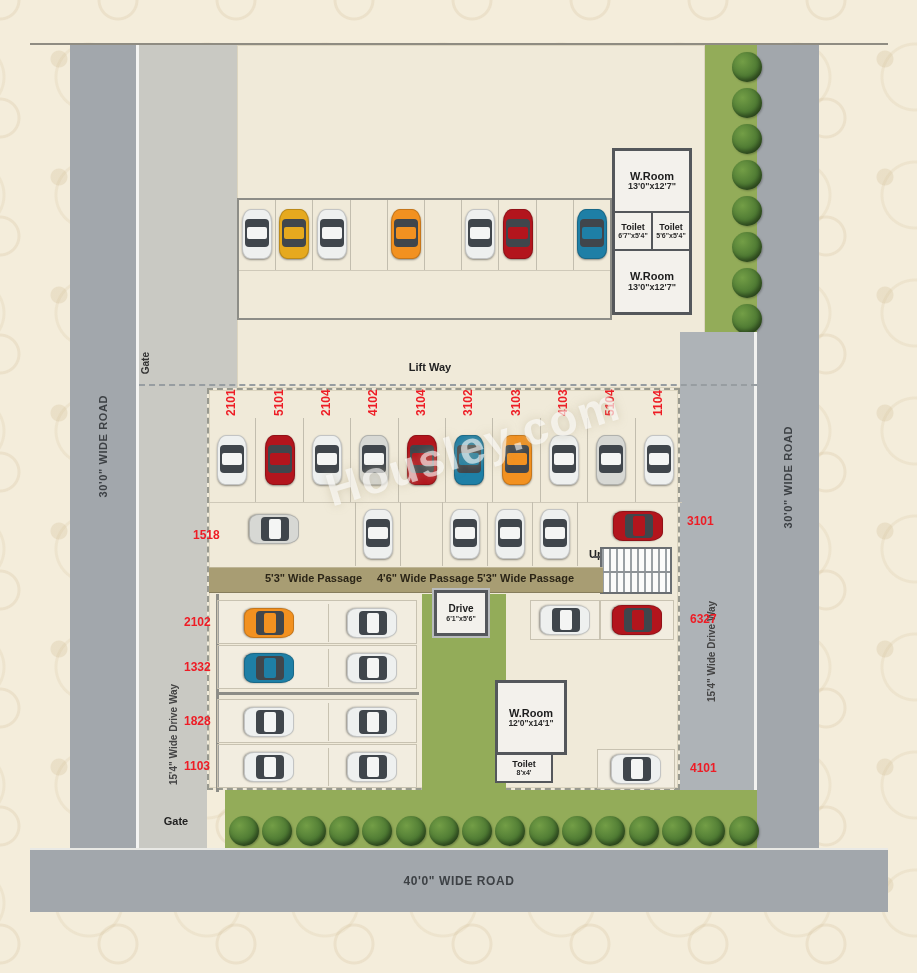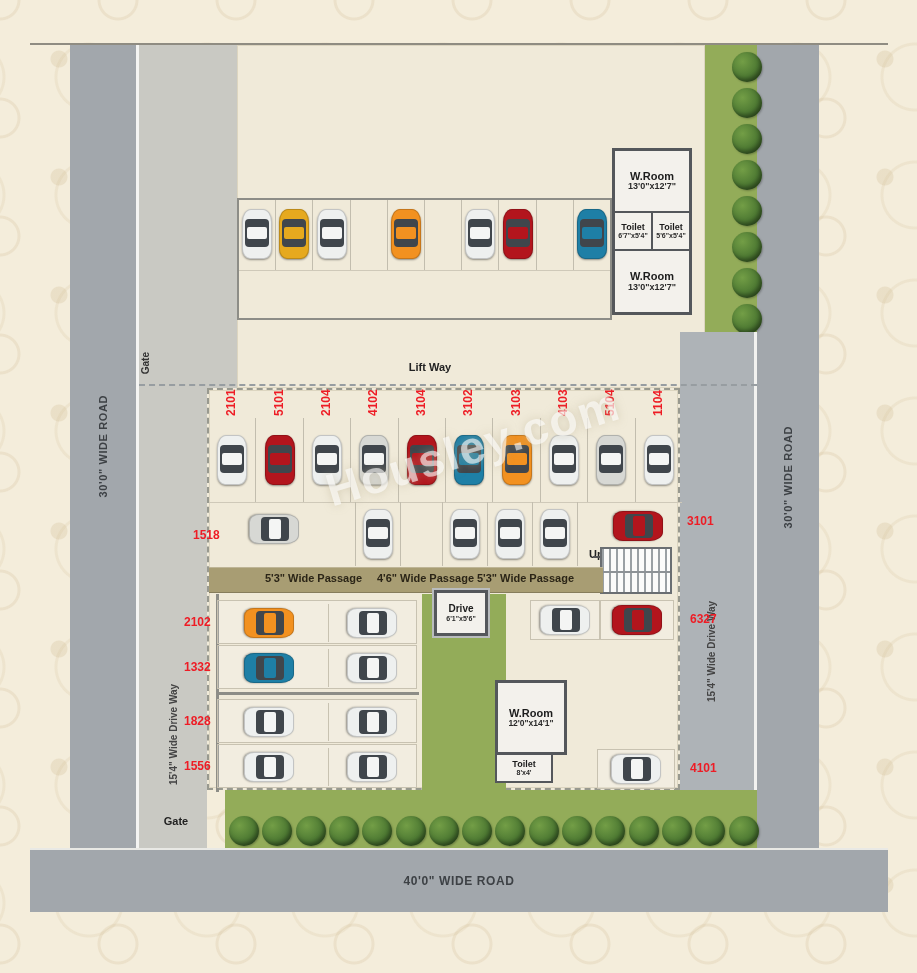--- a/index.html
+++ b/index.html
@@ -432,21 +432,21 @@
           <div style="position: absolute; top: 3px; width: 86px; height: 38px; left: 110px; border-left: 1px solid rgb(200, 194, 177);">
             <div class="carbox" style="position: relative; width: 100%; height: 100%;">
               <div class="car" style="background: rgb(238, 240, 239); transform: rotate(90deg);">
                 <div class="cab"></div>
                 <div class="roof" style="background: rgb(244, 245, 244);"></div>
               </div>
             </div>
           </div>
         </div>
         <div class="cellline" style="position: absolute; left: 0px; width: 200px; height: 44px; background: rgba(255, 255, 255, 0.18); top: 144px;">
-          <span class="redlbl" style="left: -34px; top: 14px;">1556</span>
+          <span class="redlbl" style="left: -34px; top: 14px;">1103</span>
           <div style="position: absolute; top: 3px; width: 86px; height: 38px; left: 8px;">
             <div class="carbox" style="position: relative; width: 100%; height: 100%;">
               <div class="car" style="background: rgb(238, 240, 239); transform: rotate(90deg);">
                 <div class="cab"></div>
                 <div class="roof" style="background: rgb(244, 245, 244);"></div>
               </div>
             </div>
           </div>
           <div style="position: absolute; top: 3px; width: 86px; height: 38px; left: 110px; border-left: 1px solid rgb(200, 194, 177);">
             <div class="carbox" style="position: relative; width: 100%; height: 100%;">

